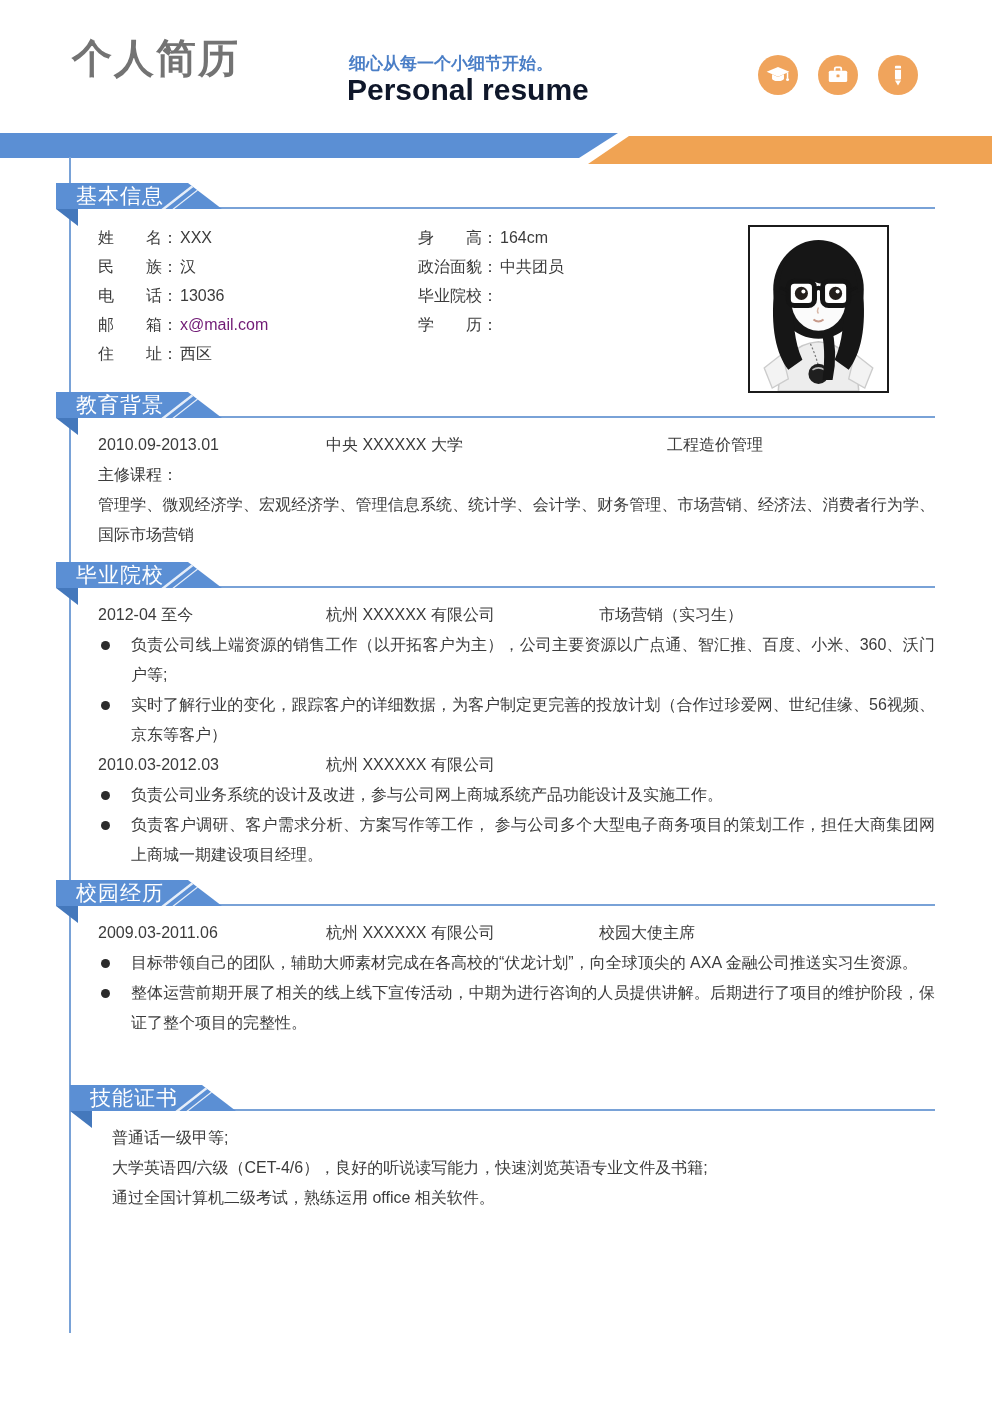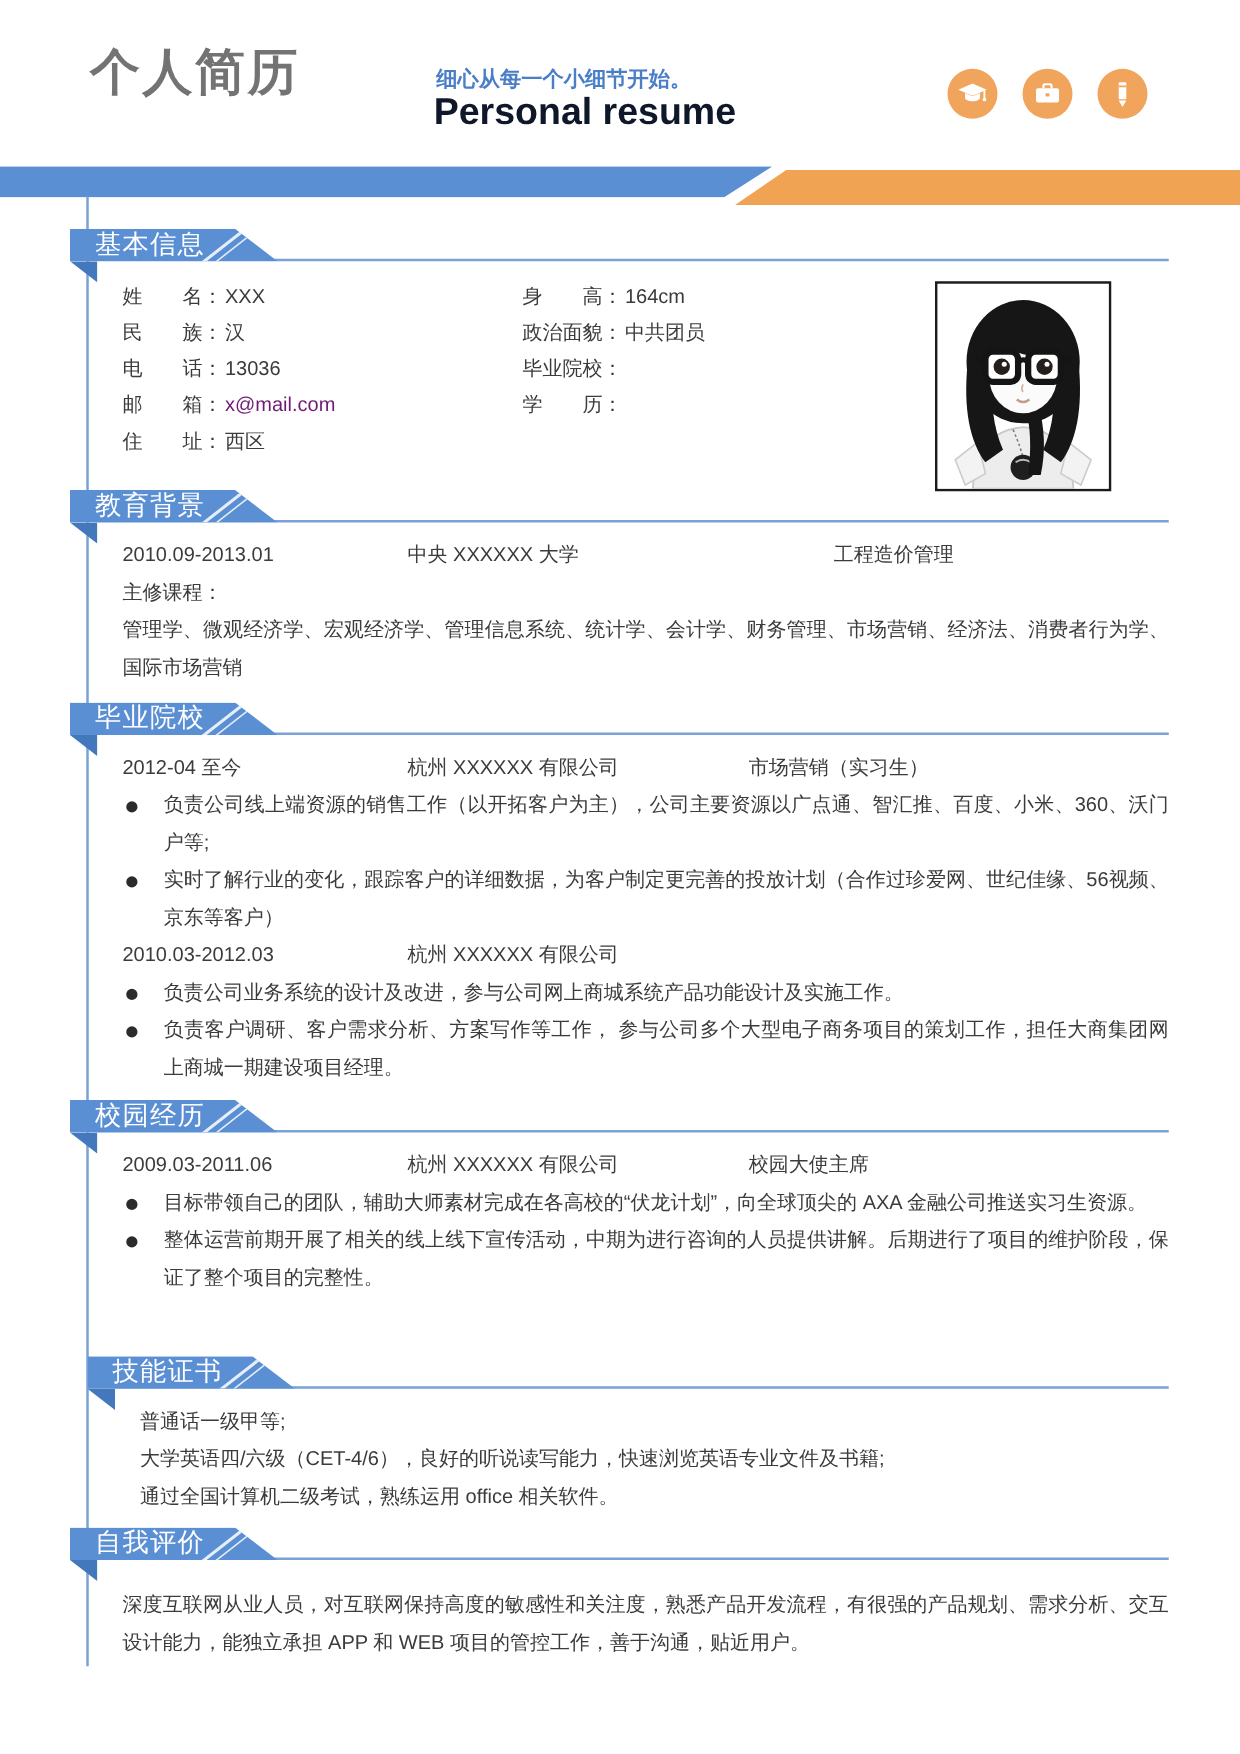--- a/index.html
+++ b/index.html
@@ -252,28 +252,14 @@
       </div>
       <div class="sec-fold"></div>
     </div>
     <div class="sec-body">
       <div>普通话一级甲等;</div>
       <div>大学英语四/六级（CET-4/6），良好的听说读写能力，快速浏览英语专业文件及书籍;</div>
       <div>通过全国计算机二级考试，熟练运用 office 相关软件。</div>
     </div>
   </section>
 
-  <section class="sec" id="sec-self">
-    <div class="sec-head">
-      <div class="sec-hline"></div>
-      <div class="sec-banner">
-        <span>自我评价</span>
-        <i class="slash s1"></i>
-        <i class="slash s2"></i>
-      </div>
-      <div class="sec-fold"></div>
-    </div>
-    <div class="sec-body">
-      <div>深度互联网从业人员，对互联网保持高度的敏感性和关注度，熟悉产品开发流程，有很强的产品规划、需求分析、交互设计能力，能独立承担 APP 和 WEB 项目的管控工作，善于沟通，贴近用户。</div>
-    </div>
-  </section>
 
 </div>
 
 </body></html>

